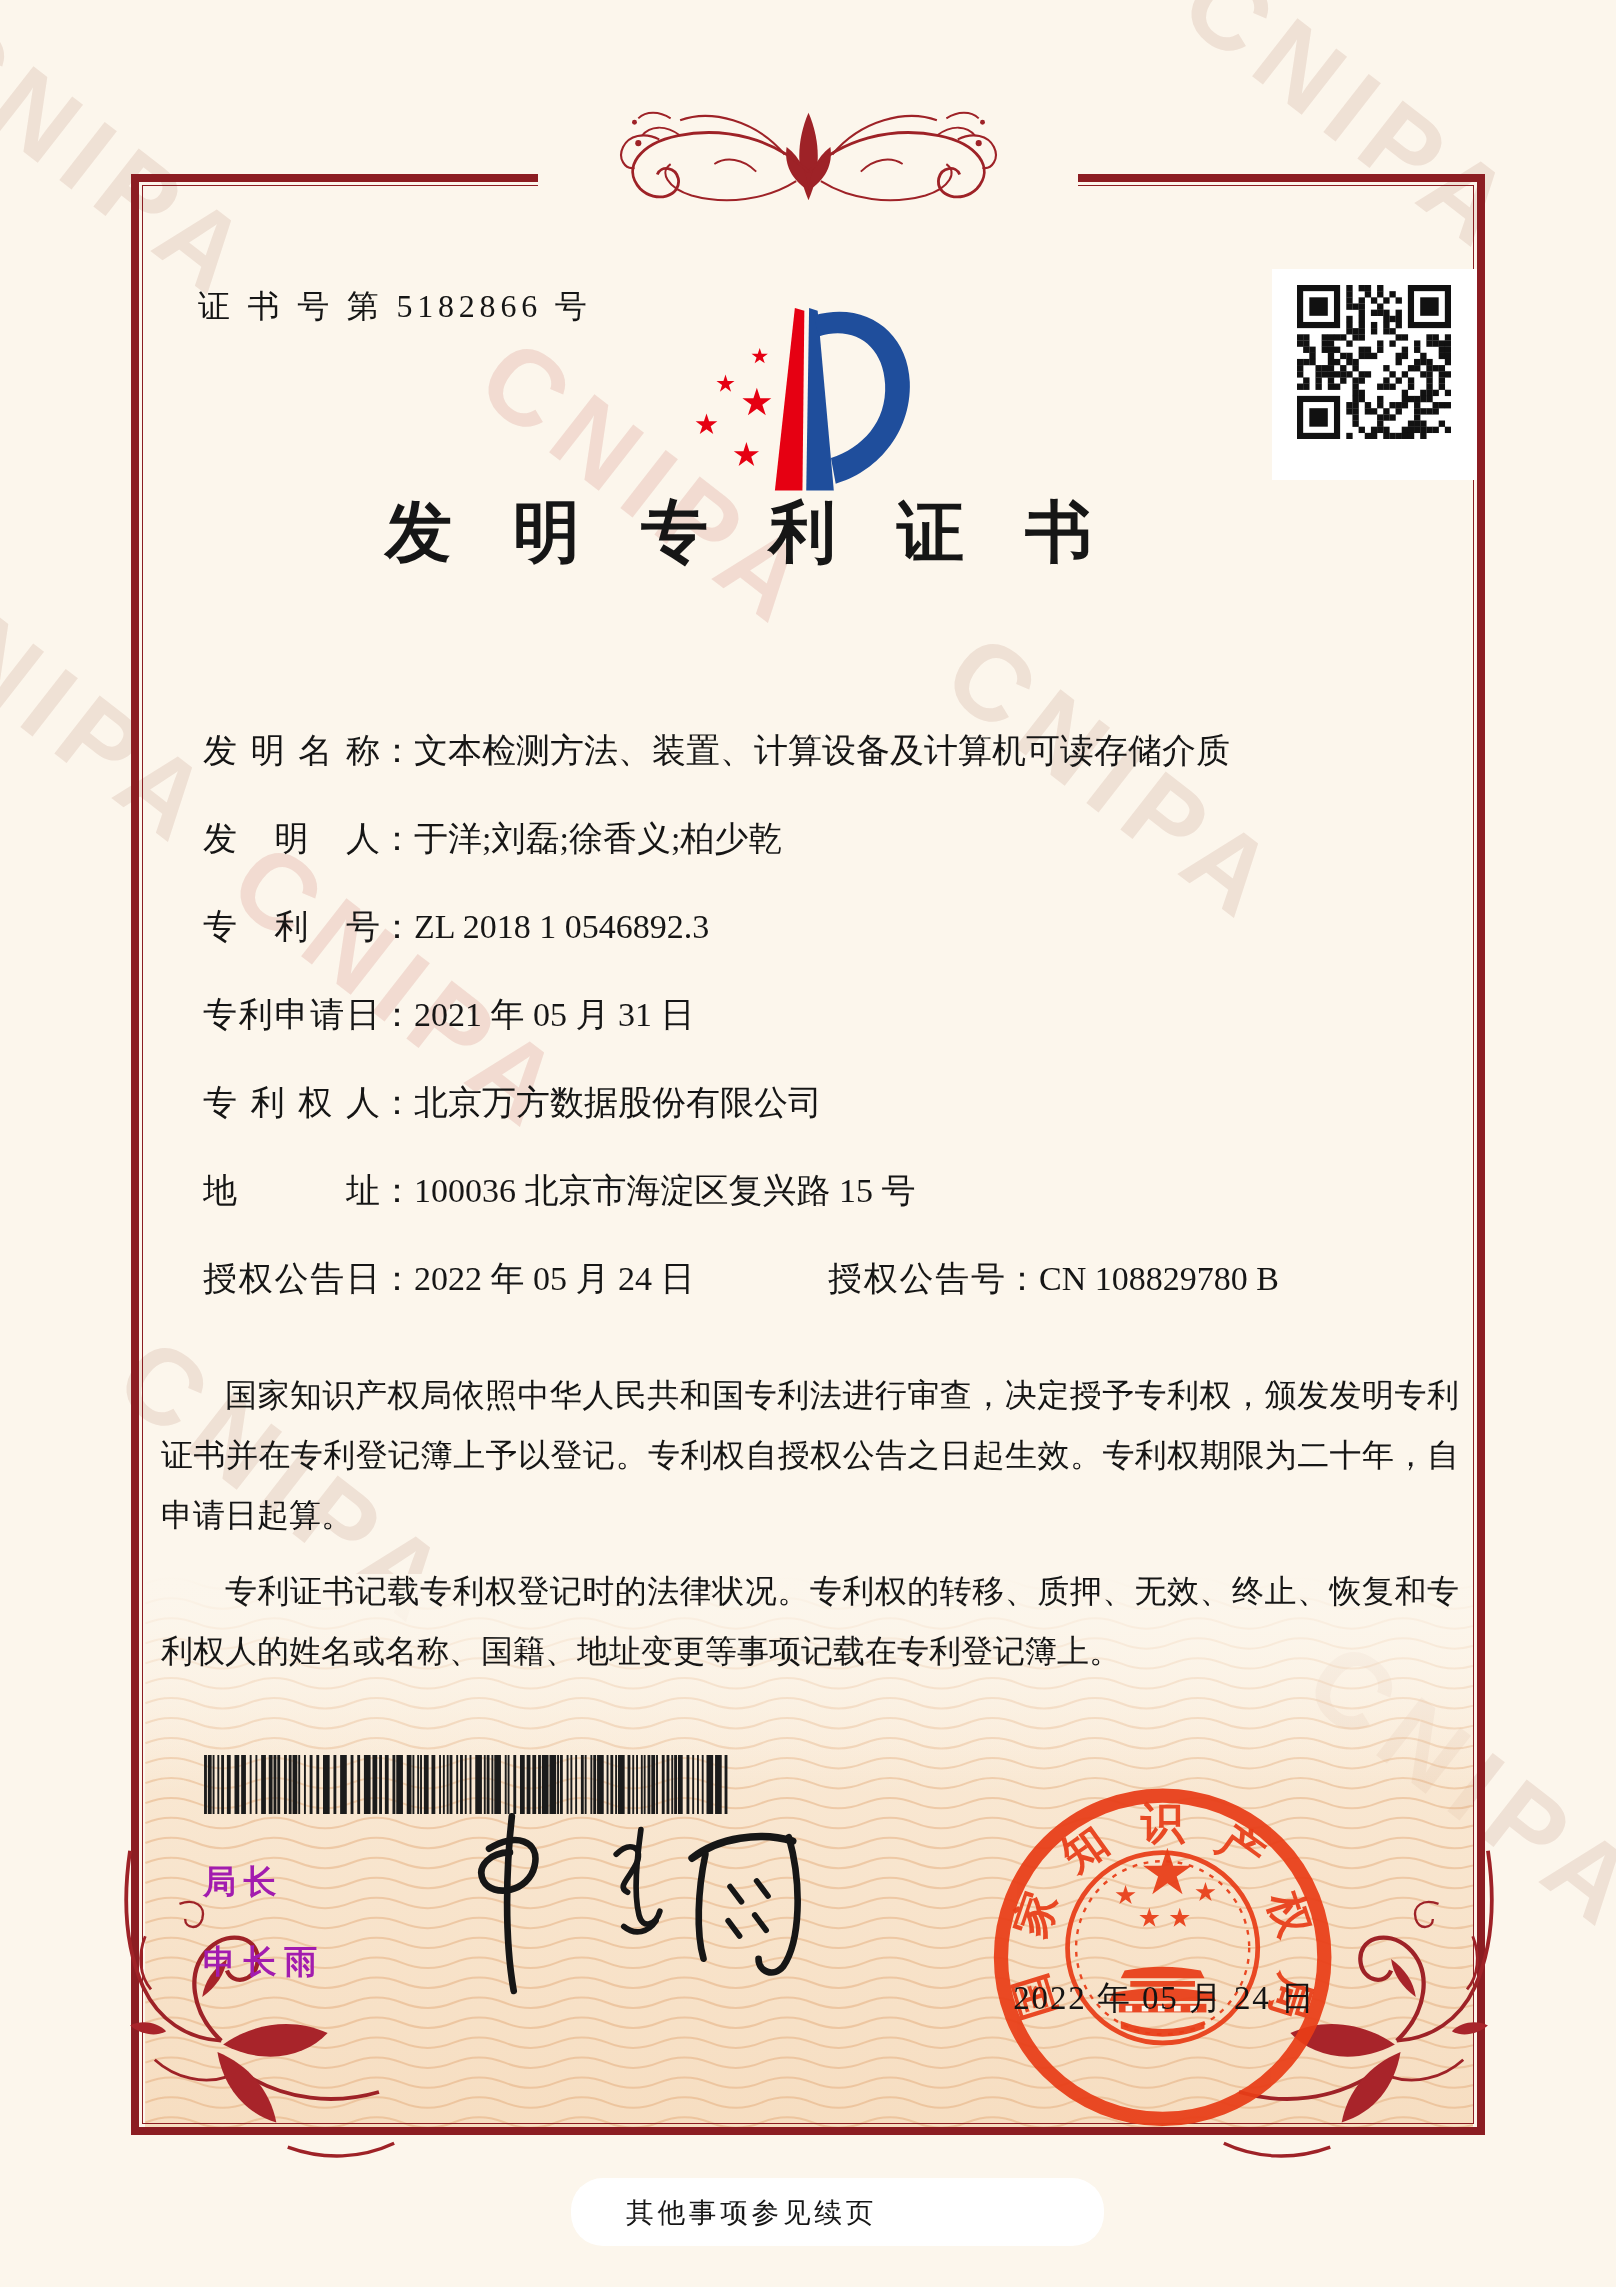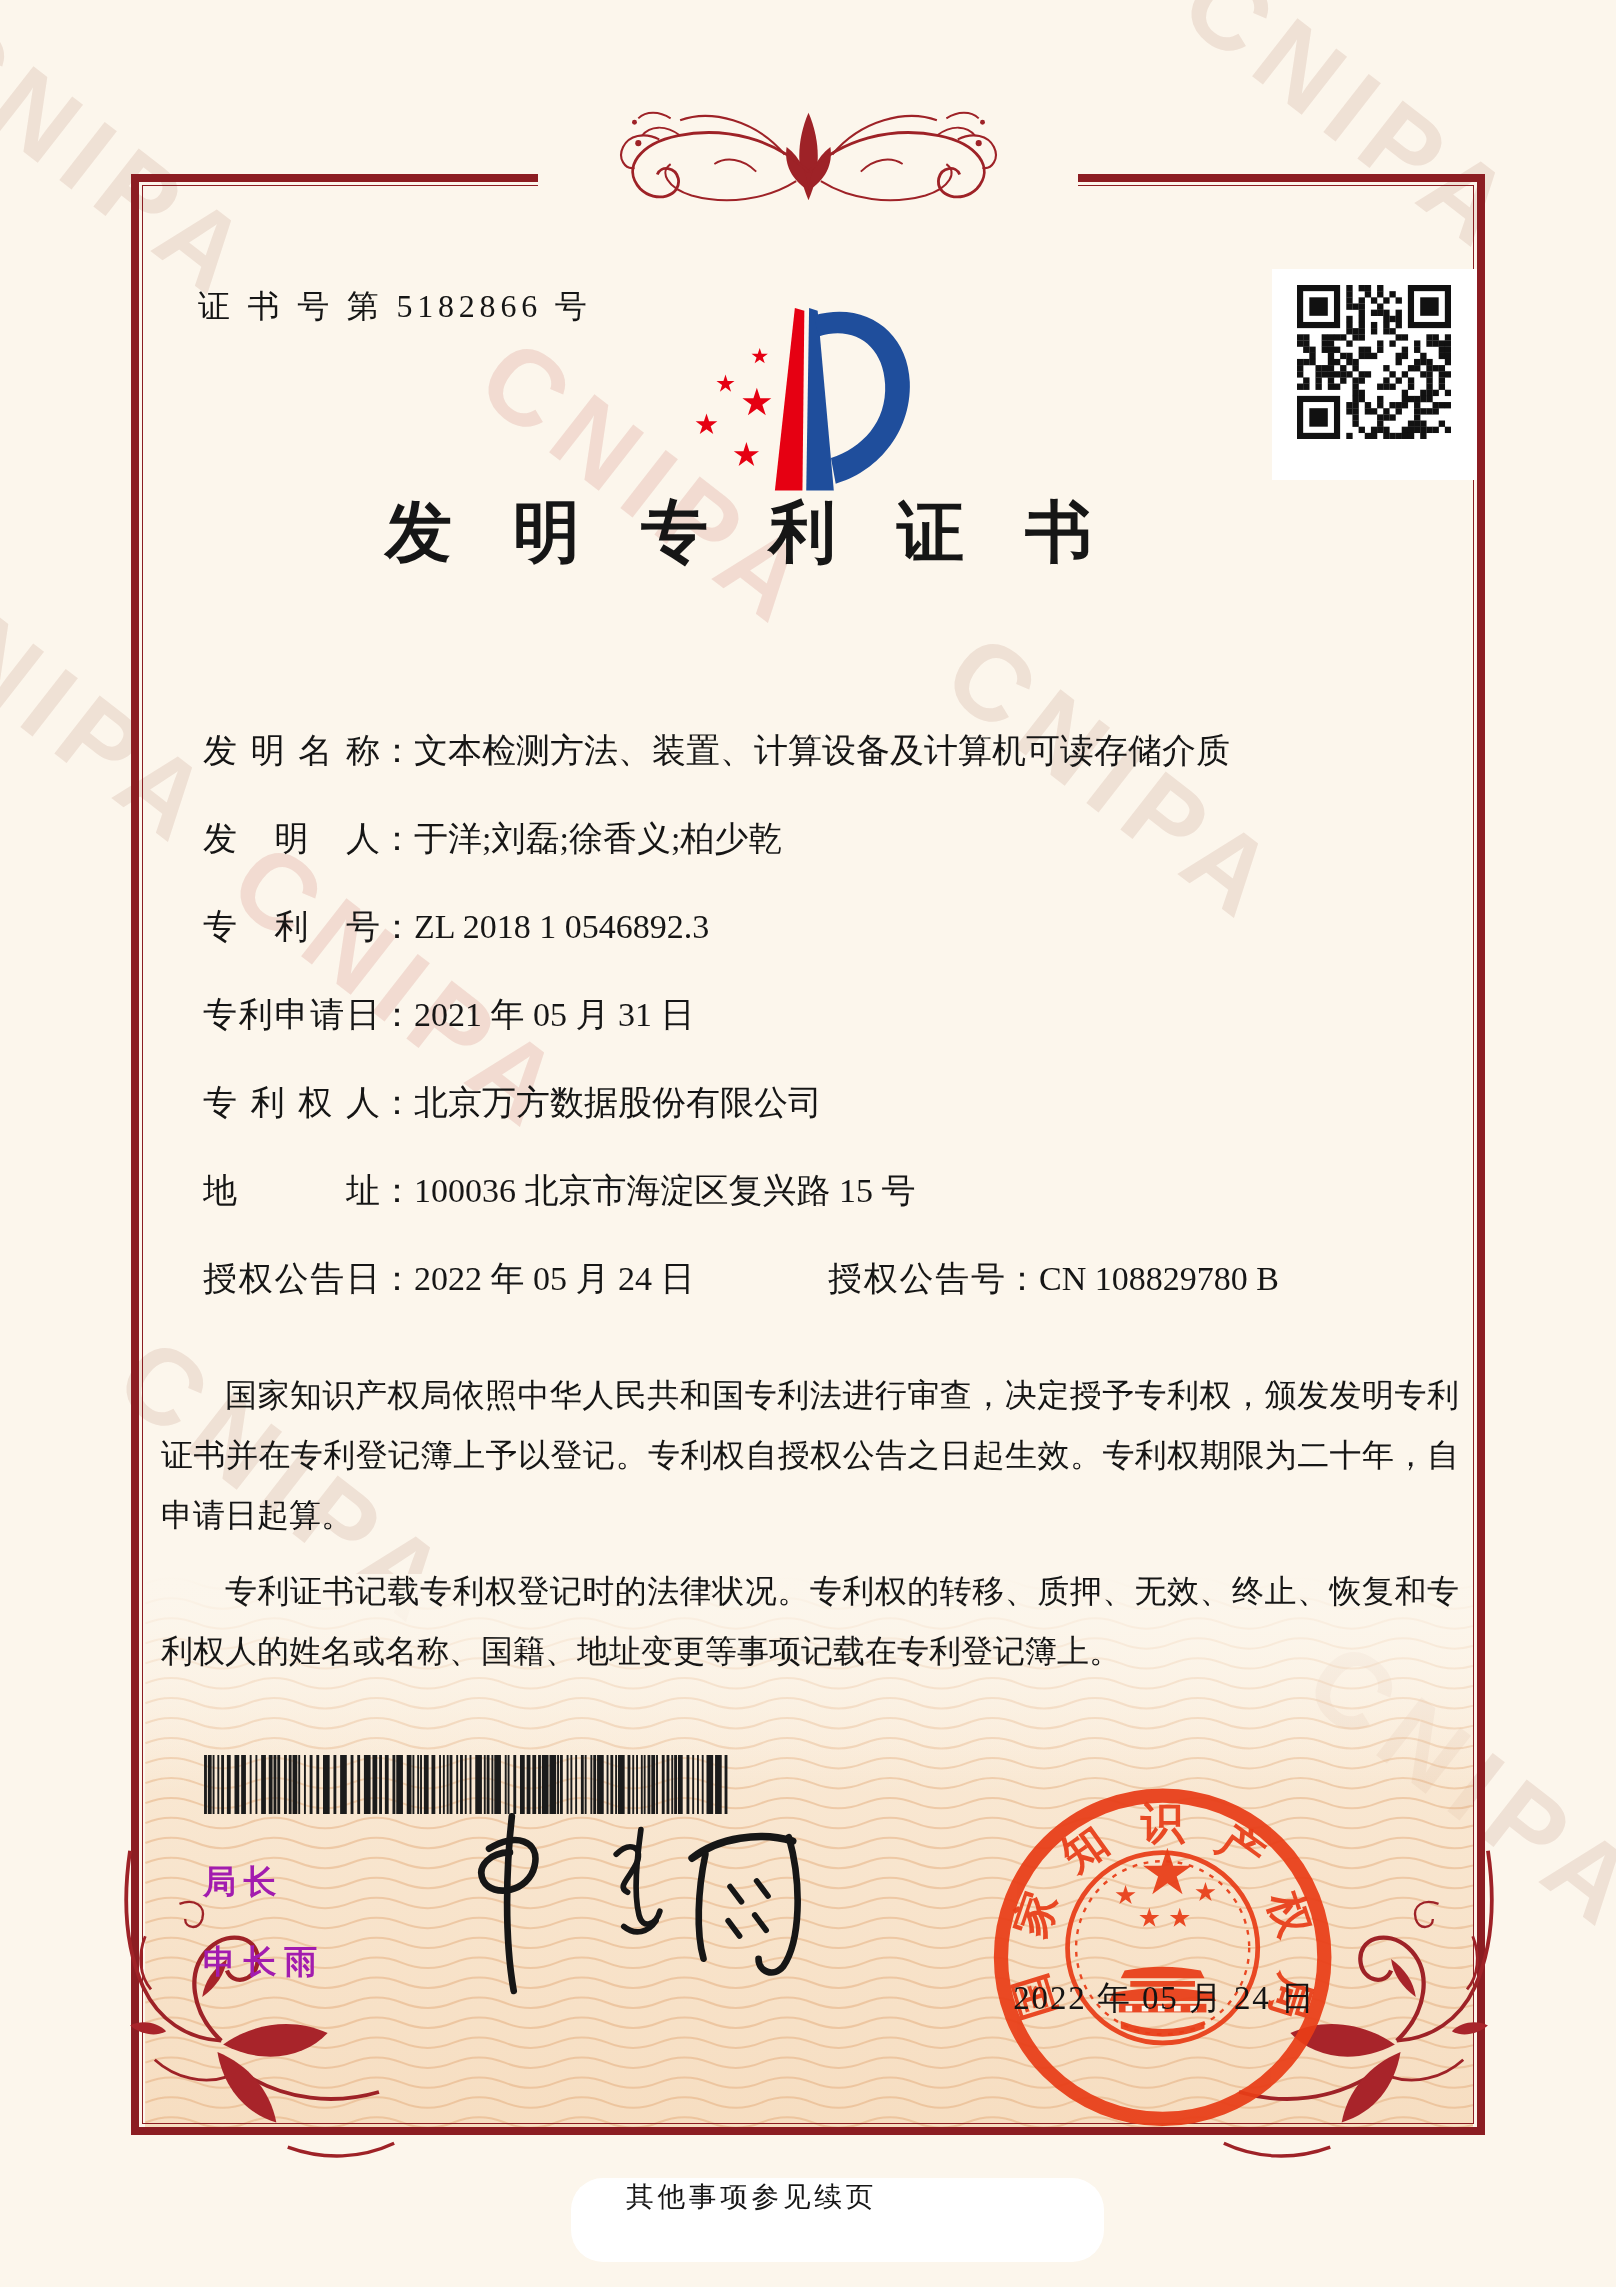--- a/index.html
+++ b/index.html
@@ -50,22 +50,22 @@
   .sig-label{left:203px;width:247px;font-family:"Liberation Sans","DejaVu Sans",sans-serif;
              font-weight:600;font-size:33px;letter-spacing:7.6px;z-index:4;color:#a21caf;}
   #sigSvg{left:430px;top:1805px;z-index:4;}
   
   #seal{left:980px;top:1748px;z-index:5;}
   .seal-date{left:984px;top:1976px;width:361px;text-align:center;font-size:33px;
              letter-spacing:1.9px;color:#141414;z-index:6;}
   
   .page-info{left:476px;top:2089px;width:571px;text-align:center;font-size:26px;
              letter-spacing:2.9px;z-index:4;}
-  .note-box{left:571px;top:2178px;width:533px;height:84px;background:#ffffff;z-index:4;
-            display:flex;align-items:flex-start;border-radius:32px;}
+  .note-box{left:571px;top:2178px;width:533px;height:68px;background:#ffffff;z-index:4;
+            display:flex;align-items:center;border-radius:32px;}
   .note-text{padding-left:55px;font-size:27.6px;letter-spacing:3.8px;}
 </style>
 </head>
 <body>
 
 <div class="page">
 
   <div id="wmLayer">
       <div class="wm" style="left: -28.5px; top: -14.3px;">CNIPA</div>
       <div class="wm" style="left: 1236px; top: -62px;">CNIPA</div>

